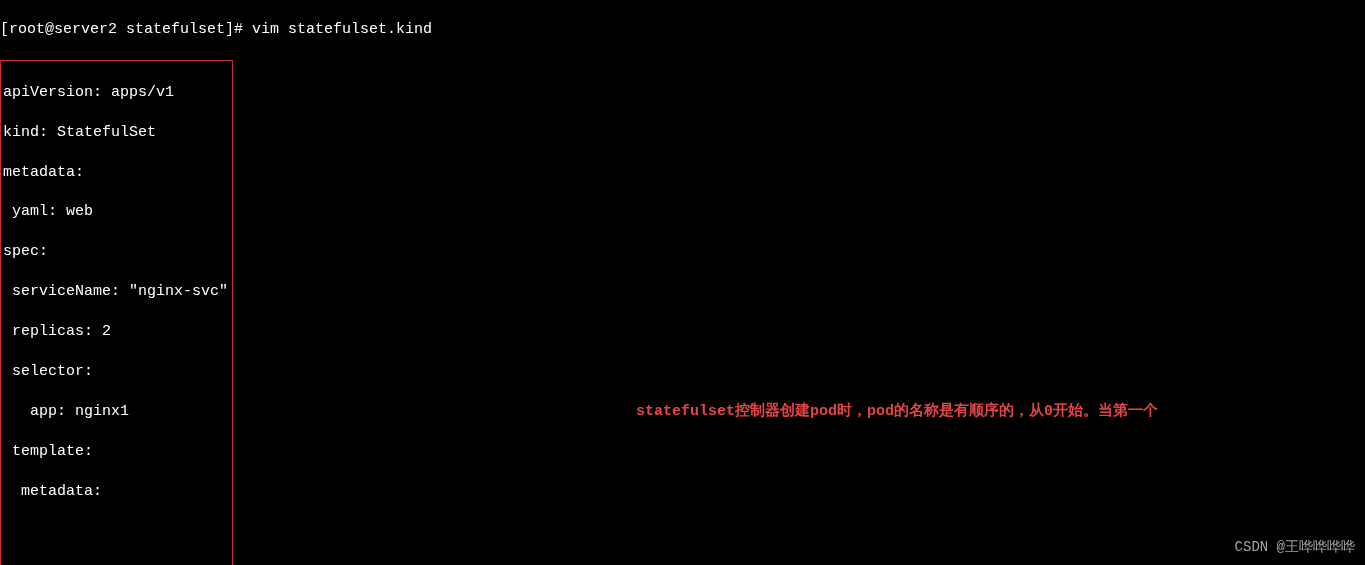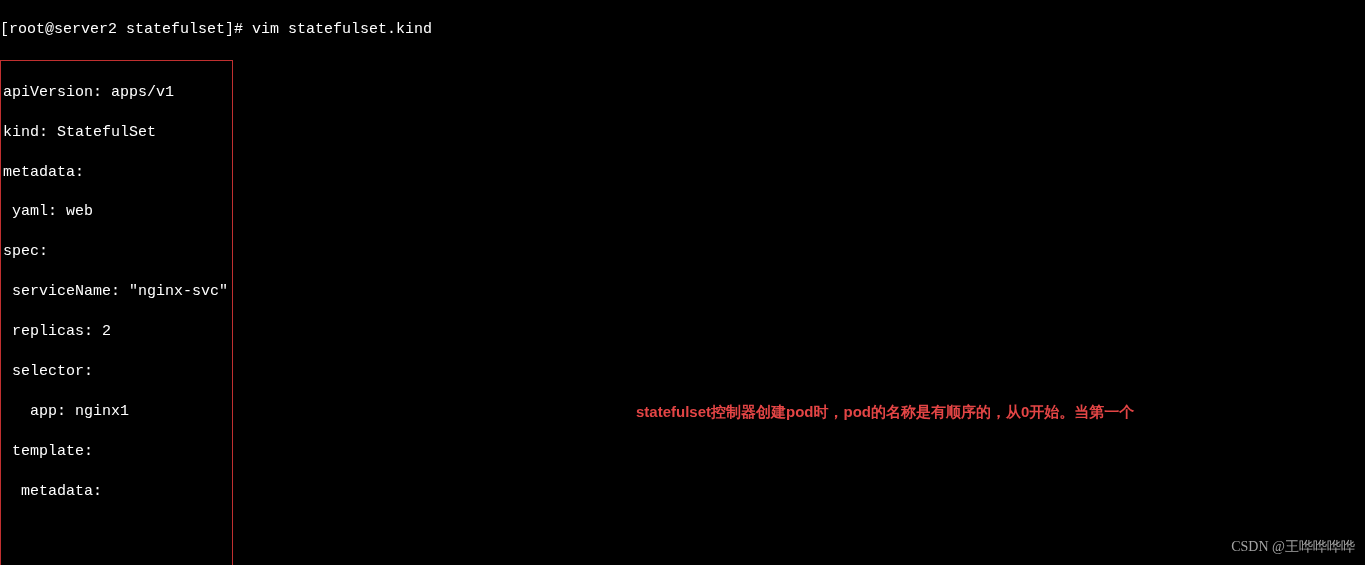--- a/index.html
+++ b/index.html
@@ -22,29 +22,29 @@
       white-space: pre;
     }
     .yaml-box {
       border: 1px solid #c03030;
       display: inline-block;
       padding: 2px 4px 2px 2px;
     }
     .annotation {
       position: absolute;
       color: #e34545;
-      font-family: Liberation Sans, sans-serif;
+      font-family: Liberation Mono, monospace;
       font-size: 15px;
       line-height: 2.4;
       font-weight: bold;
     }
     .watermark {
       position: absolute;
       color: #ccc;
-      font-family: Liberation Serif, serif;
+      font-family: Liberation Mono, monospace;
       font-size: 14px;
       opacity: 0.8;
     }
   </style>
 </head>
 <body>
 
 <div class="terminal">
 <div><span>[root@server2 statefulset]# </span><span>vim statefulset.kind</span></div>
 <div class="yaml-box">

